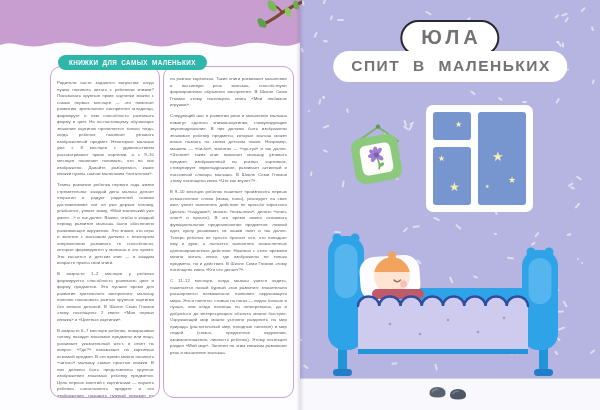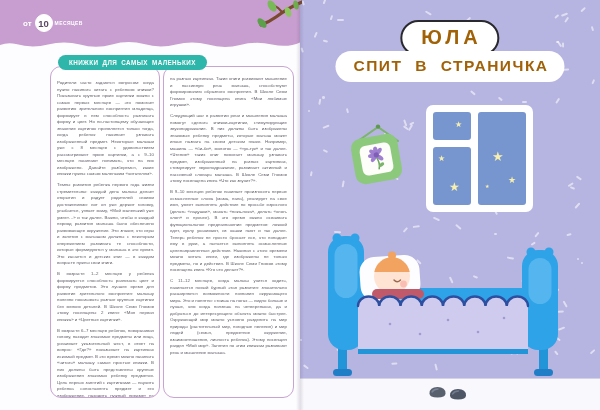--- a/index.html
+++ b/index.html
@@ -48,21 +48,21 @@
   
   .page-right{position:absolute;left:300px;top:0;width:300px;height:410px;background:var(--wall,#b6b4e0);}
   .wall-confetti{position:absolute;left:0;top:0;width:300px;height:378px;overflow:hidden;z-index:1;}
   .confetti-dash{position:absolute;background:rgba(255,255,255,.55);border-radius:2px;}
   .floor{
     position:absolute;left:0;bottom:0;width:300px;height:32px;
     background:#f9f8fc;border-top:1px solid rgba(120,116,170,.28);z-index:2;
   }
   .title-bubble{
     position:absolute;left:50%;transform:translateX(-50%);
-    background:#fff;border-radius:18px;color:#a16207;font-weight:bold;
+    background:#fff;border-radius:18px;color:#737373;font-weight:bold;
     white-space:nowrap;
   }
   .bubble-top{
     top:20px;z-index:4;border:2.5px solid #2a2a2e;
     font-size:20px;letter-spacing:4px;padding:4px 16px 5px 19px;
   }
   .bubble-bottom{
     top:51px;z-index:5;font-size:15.5px;letter-spacing:1.5px;word-spacing:7px;
     padding:6px 16px 7px 18px;
   }
@@ -94,27 +94,20 @@
   }
 </style>
 </head>
 <body>
 
 <div id="stage">
 
   <div class="page-left">
 
     <div class="header-band">
-      <span class="age-group">
-        <span class="age-prefix">от</span>
-        <span class="age-circle">
-          <span>10</span>
-        </span>
-        <span class="age-suffix">МЕСЯЦЕВ</span>
-      </span>
     </div>
     <svg class="header-wave" width="300" height="10" viewBox="0 0 300 10" preserveAspectRatio="none">
       <path d="M0 0 H300 V2.5 Q288 8 272 4.5 Q256 1 240 5 Q224 9 208 4.5 Q192 .5 176 4.5 Q160 8.5 144 4 Q128 0 112 4.5 Q96 9 80 4.5 Q64 .5 48 4.5 Q32 8.5 16 4 Q8 2 0 5 Z" fill="#c79ecf"></path>
     </svg>
 
     <svg class="branch" width="58" height="32" viewBox="0 0 58 32">
       <path d="M58 2 Q44 8 32 17 Q25 22 17 25" stroke="#7a4a2e" stroke-width="3.2" fill="none" stroke-linecap="round"></path>
       <path d="M38 12 Q34 7 29 5" stroke="#7a4a2e" stroke-width="2.2" fill="none" stroke-linecap="round"></path>
       <ellipse cx="28" cy="6" rx="3.6" ry="6.2" fill="#79b958" transform="rotate(-32 28 6)"></ellipse>
       <ellipse cx="44" cy="12" rx="3" ry="5.2" fill="#8cc65e" transform="rotate(-20 44 12)"></ellipse>
@@ -254,21 +247,21 @@
         <span class="confetti-dash" style="left: 103.432px; top: 126.824px; width: 6.41976px; height: 1.6px; transform: rotate(36.024deg);"></span>
         <span class="confetti-dash" style="left: 36.6247px; top: 19.2025px; width: 7.00732px; height: 1.6px; transform: rotate(0.287406deg);"></span>
         <span class="confetti-dash" style="left: 253.883px; top: 16.351px; width: 5.45467px; height: 1.6px; transform: rotate(138.267deg);"></span>
         <span class="confetti-dash" style="left: 117.479px; top: 334.211px; width: 2.4px; height: 2.4px; border-radius: 50%;"></span>
         <span class="confetti-dash" style="left: 3.38776px; top: 365.552px; width: 6.42856px; height: 1.6px; transform: rotate(36.9879deg);"></span>
         <span class="confetti-dash" style="left: 124.848px; top: 12.2215px; width: 6.76598px; height: 1.6px; transform: rotate(31.088deg);"></span>
       </div>
     <div class="floor"></div>
 
     <div class="title-bubble bubble-top">ЮЛА</div>
-    <div class="title-bubble bubble-bottom">СПИТ В СТРАНИЧКА</div>
+    <div class="title-bubble bubble-bottom">СПИТ В МАЛЕНЬКИХ</div>
 
     <div class="window">
       <div class="pane pane-tl">
         <span class="star" style="left:22px;top:9px;font-size:8px;">★</span>
       </div>
       <div class="pane pane-bl">
         <span class="star" style="left:5px;top:8px;font-size:8px;">★</span>
         <span class="star" style="left:16px;top:34px;font-size:12px;">★</span>
       </div>
       <div class="pane pane-r">

